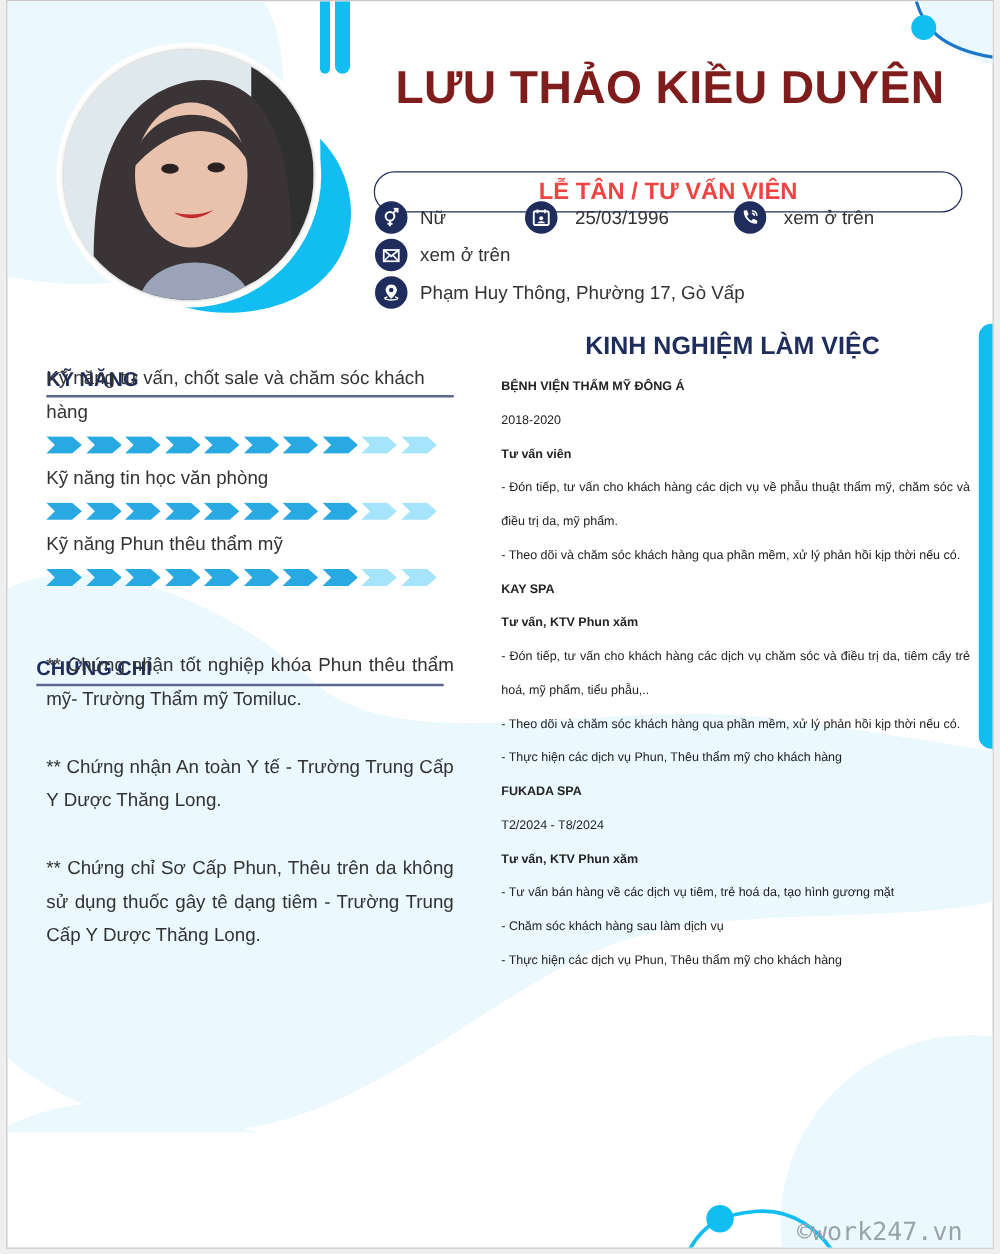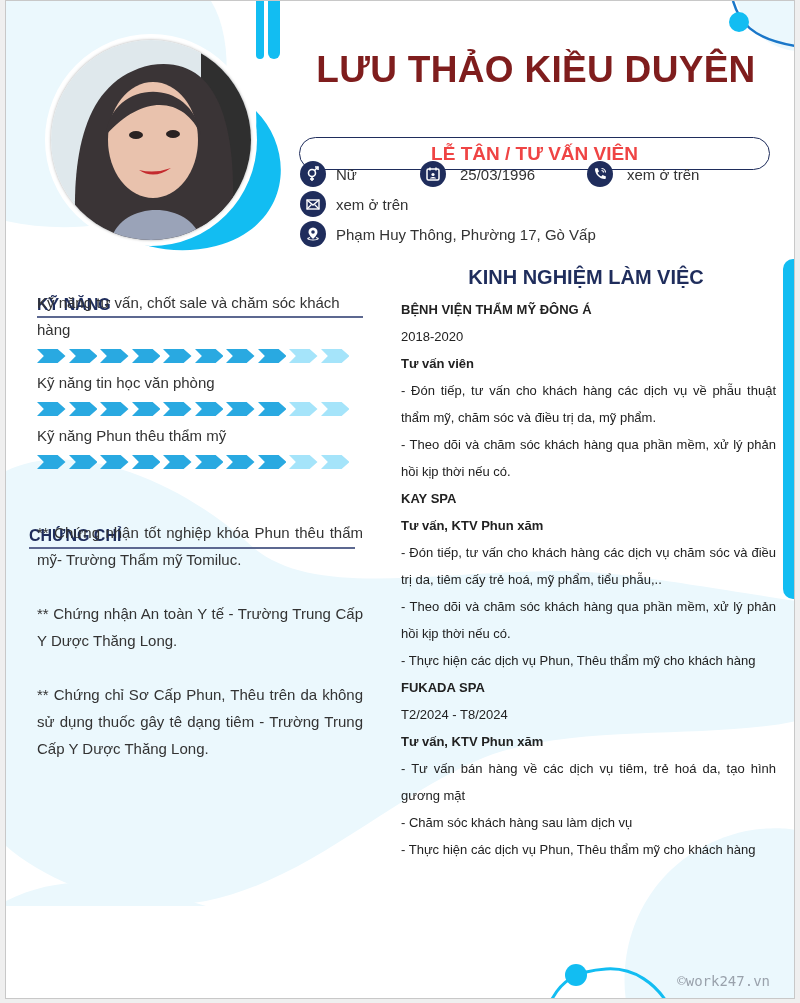--- a/index.html
+++ b/index.html
@@ -46,28 +46,28 @@
   .lt { position: absolute; left: 31px; width: 325px; font-size: 15px; line-height: 27px; color: #333; }
   .skillbar { position: absolute; left: 31px; display: flex; gap: 3px; }
   .chev { width: 28.5px; height: 14px; }
   .cert { position: absolute; left: 31px; width: 326px; font-size: 15px; line-height: 27px; color: #333; text-align: justify; }
 
   
   .exp-title {
     position: absolute; left: 395px; top: 265px; width: 370px; text-align: center;
     font-size: 20px; font-weight: 700; color: #1f2d5c;
   }
-  .exp { position: absolute; left: 395px; top: 295px; width: 375px; font-size: 13px; line-height: 27px; color: #222; }
+  .exp { position: absolute; left: 395px; top: 295px; width: 375px; font-size: 10px; line-height: 27px; color: #222; }
   .exp .co { font-weight: 700; }
   .exp .pos { font-weight: 700; }
   .exp .li { text-align: justify; text-align-last: left; }
 
   .watermark {
     position: absolute; right: 24px; top: 972px; font-family: "DejaVu Sans Mono", monospace;
-    font-size: 14px; color: #9aa2ac;
+    font-size: 20px; color: #9aa2ac;
   }
 </style>
 </head>
 <body>
 
 <div class="page">
 
   <svg class="bg" width="790" height="1000" viewBox="0 0 790 1000" style="left:0;top:0;">
 
     <path d="M0,0 L205,0 C230,40 225,120 190,170 C150,225 70,235 0,220 Z" fill="#ebf8fd"></path>

